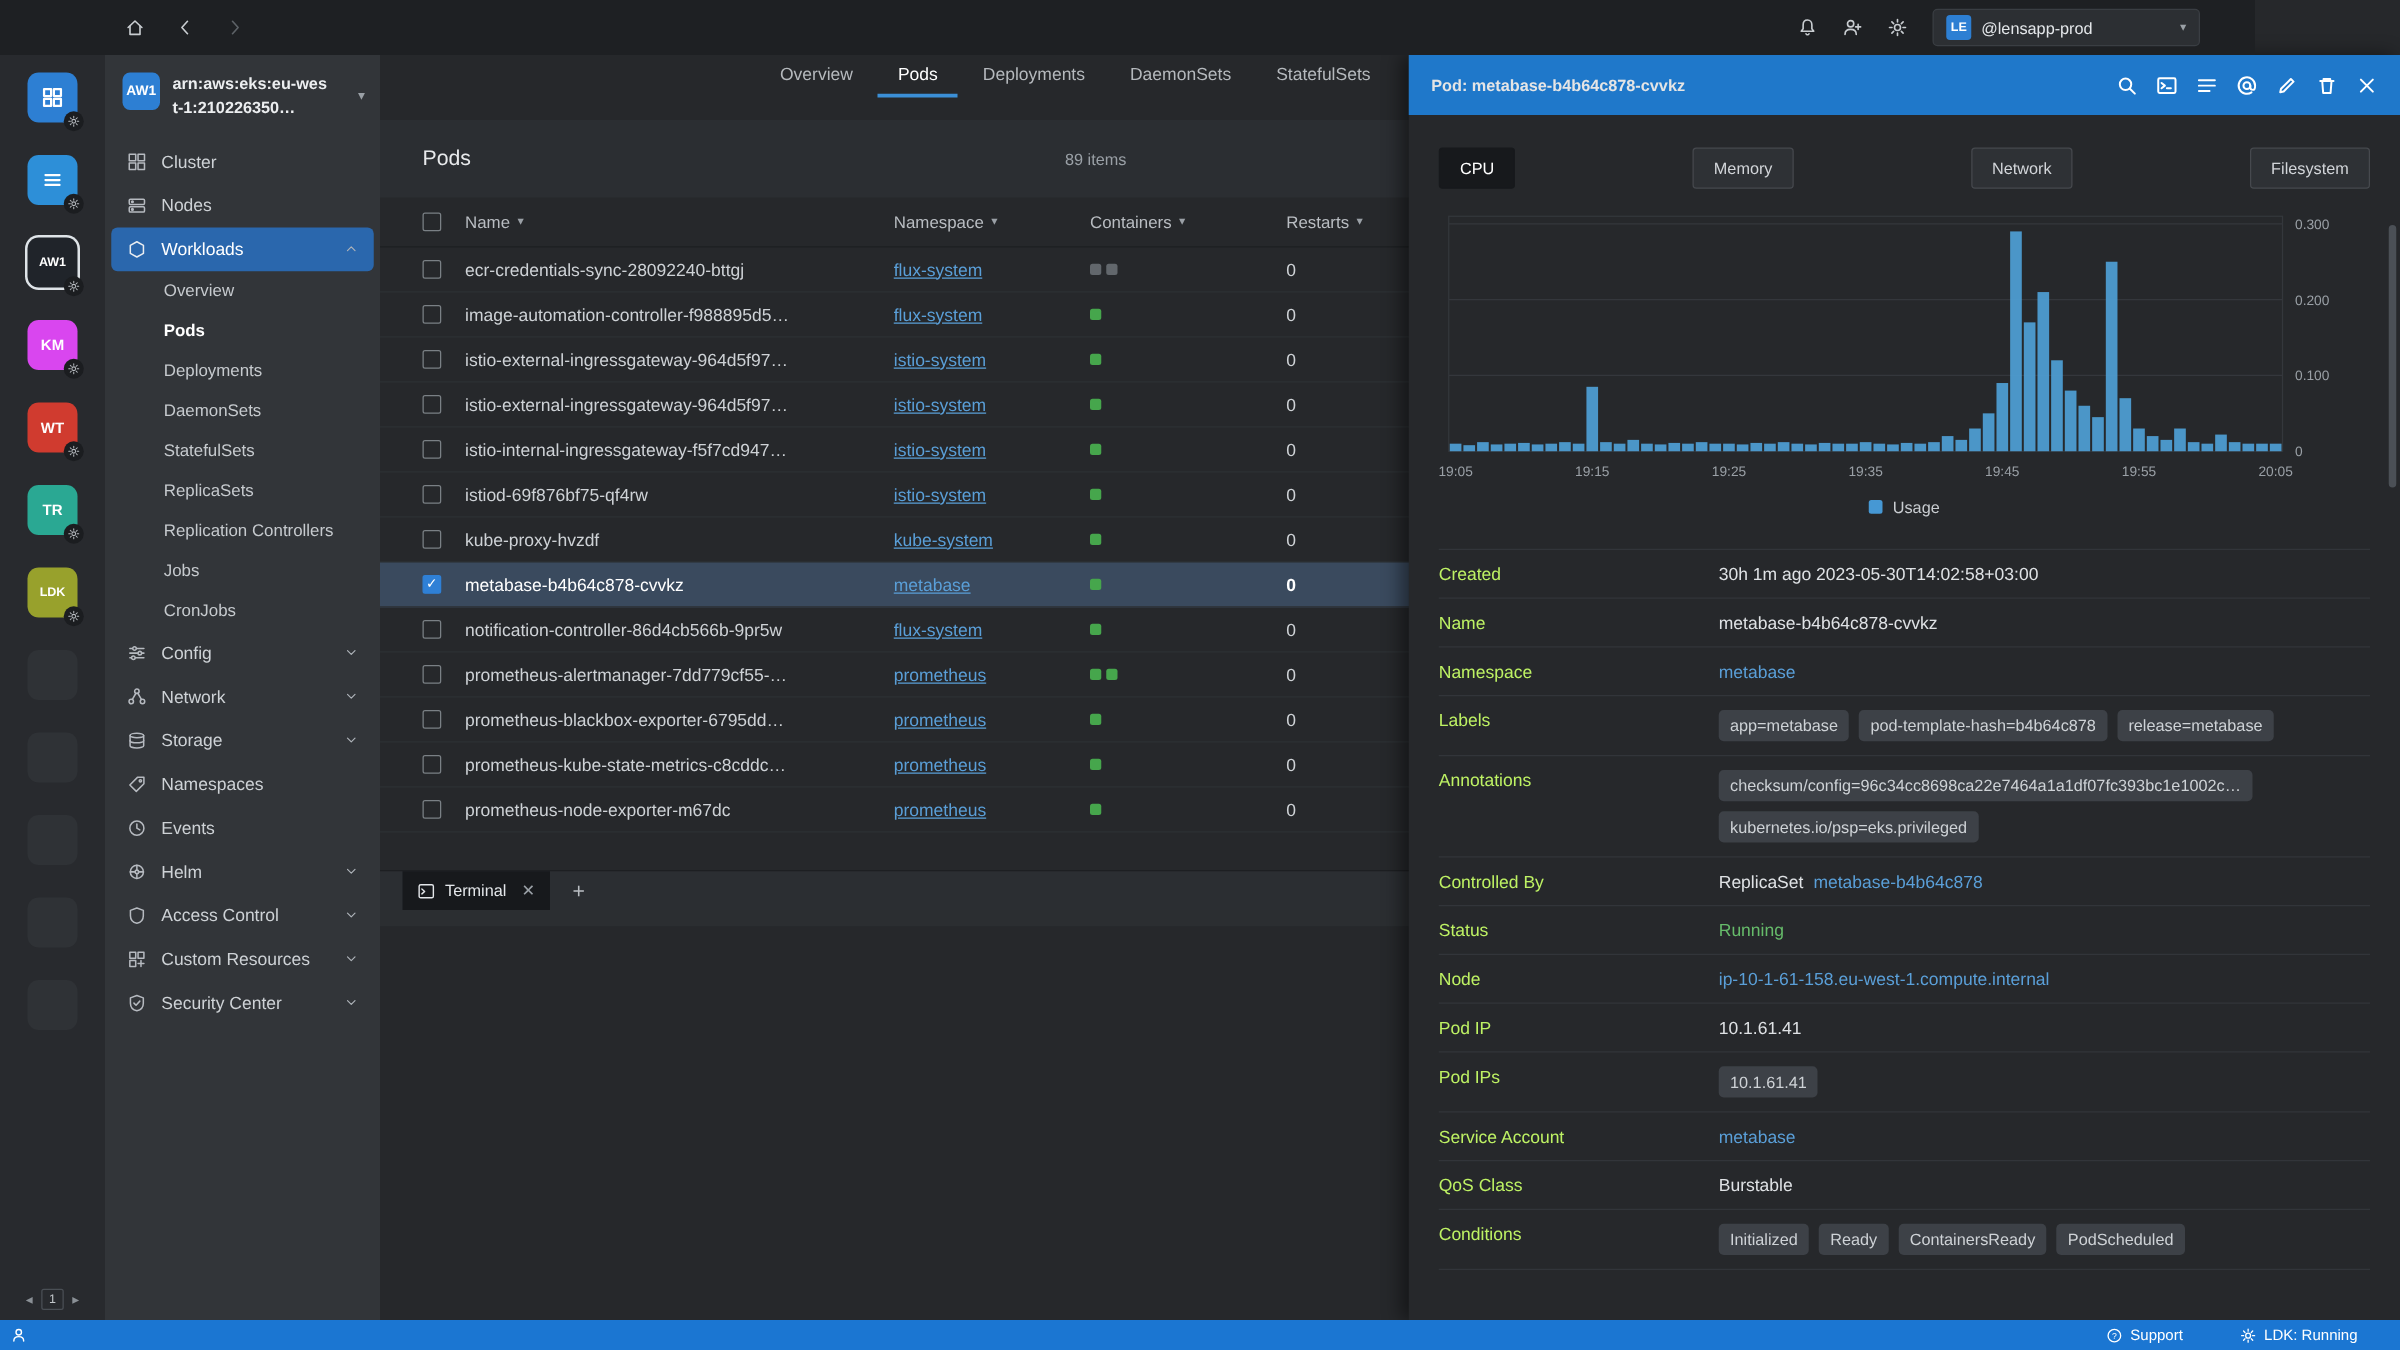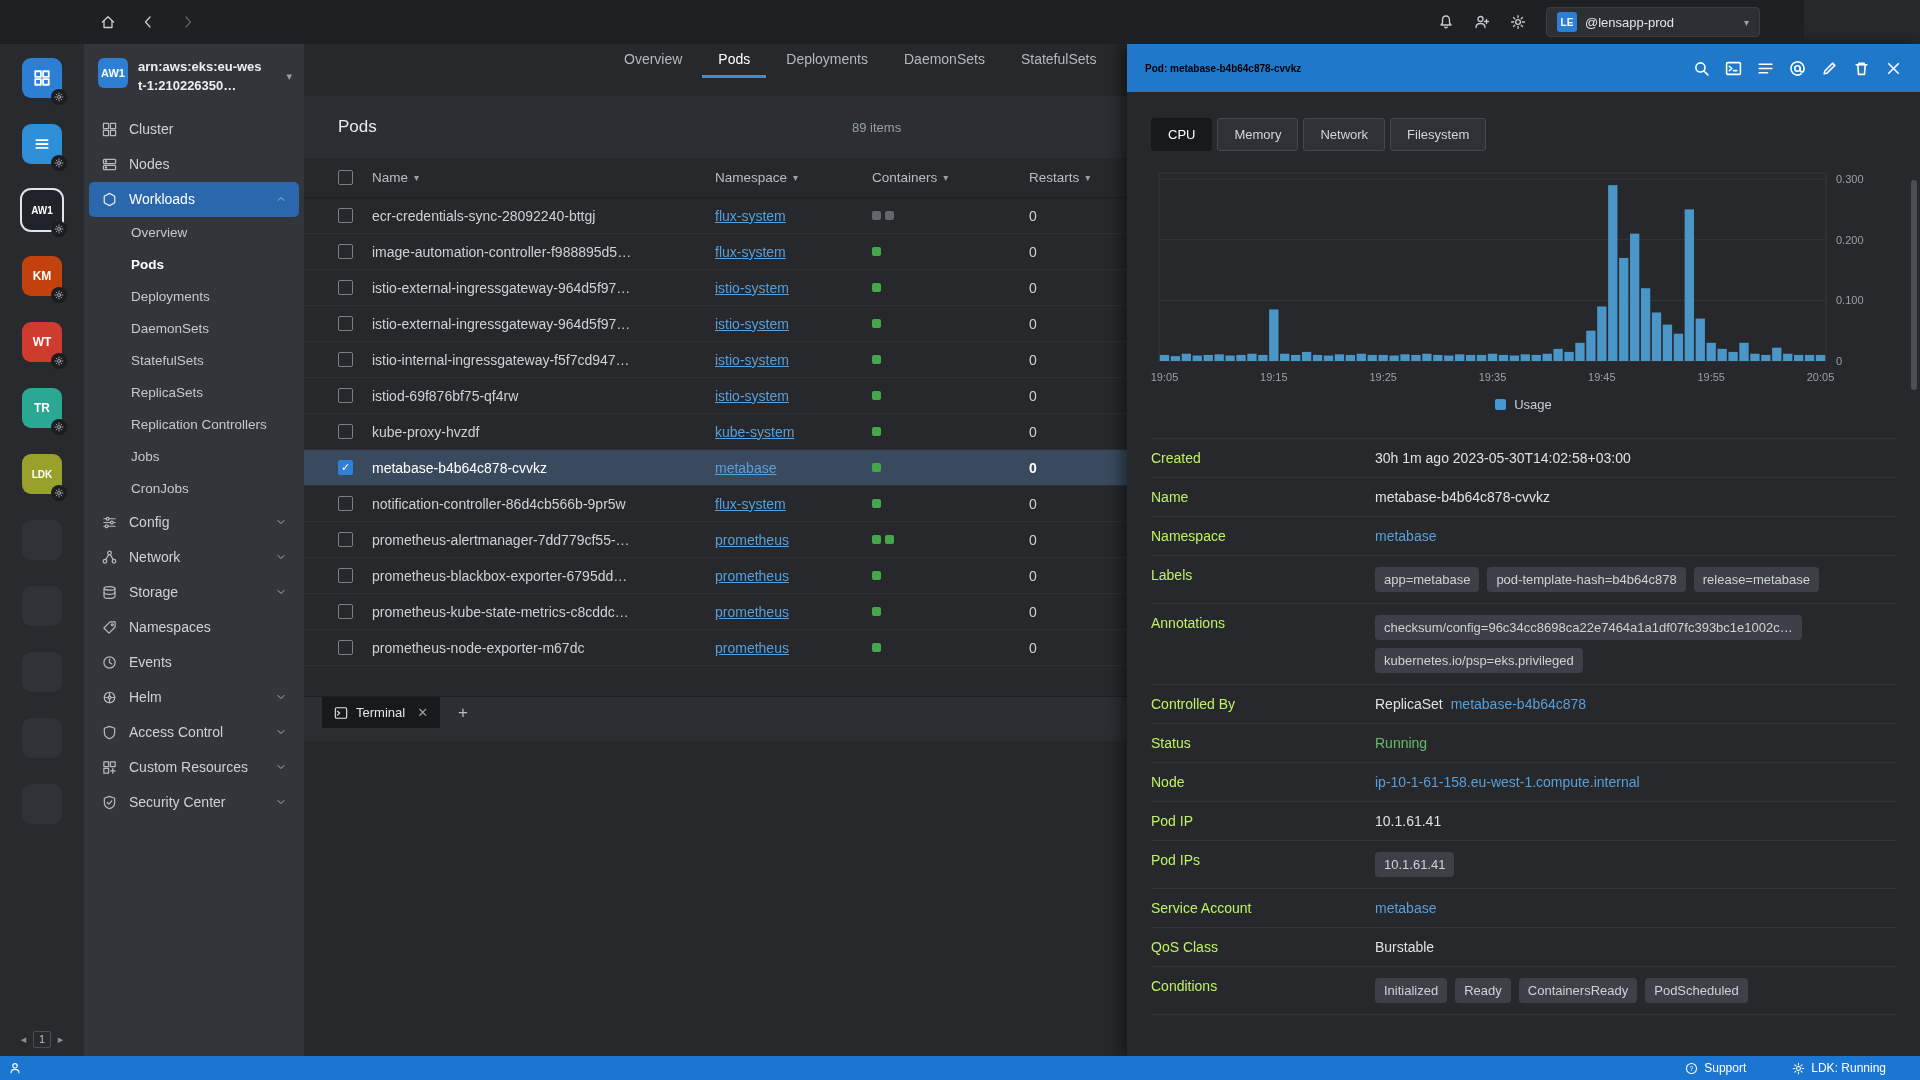--- a/index.html
+++ b/index.html
@@ -80,26 +80,26 @@
   .term-close{color:#9aa0a6;font-size:13px;cursor:pointer;margin-left:4px;}
   .term-add{color:#b9bdc2;font-size:17px;cursor:pointer;}
   .term-body{flex:1;background:#000;padding:10px 18px;font-family:"DejaVu Sans Mono","Liberation Mono",monospace;font-size:13px;line-height:1.55;color:#e3e5e8;overflow:hidden;cursor:text;}
   .term-body pre{font:inherit;display:inline;white-space:pre;}
   .term-cursor{display:inline-block;width:7px;height:14px;background:#cfd3d7;margin-left:3px;vertical-align:-2px;}
   .main-strip{height:13px;background:#2b2e31;flex:none;}
 
   
   .drawer{position:absolute;right:0;top:44px;bottom:24px;width:793px;background:#26282b;z-index:25;box-shadow:-6px 0 14px rgba(0,0,0,.45);display:flex;flex-direction:column;}
   .drawer-header{height:48px;background:#1f78ca;display:flex;align-items:center;padding:0 18px;flex:none;}
-  .drawer-title{font-size:10px;font-weight:bold;color:#000000;}
+  .drawer-title{font-size:13px;font-weight:bold;color:#e5e5e5;}
   .drawer-actions{margin-left:auto;display:flex;align-items:center;gap:15px;color:#fff;}
   .dh-ic{cursor:pointer;display:flex;}
   .dh-ic svg{width:17px;height:17px;stroke-width:1.5;}
   .drawer-body{flex:1;padding:0 24px;position:relative;overflow:hidden;}
-  .drawer-tabs{display:flex;justify-content:flex-start;gap:5px;margin-top:26px;}
+  .drawer-tabs{display:flex;justify-content:space-between;gap:5px;margin-top:26px;}
   .dtab{font-family:inherit;font-size:13px;padding:8px 16px;background:#2e3135;border:1px solid #46494e;color:#d2d5d9;cursor:pointer;border-radius:3px;}
   .dtab.active{background:#17191c;border-color:#17191c;color:#fff;}
   .chart-wrap{margin-top:18px;}
   .legend{display:flex;justify-content:center;align-items:center;gap:8px;margin-top:6px;font-size:13px;color:#c9cdd1;cursor:pointer;}
   .legend-sq{width:11px;height:11px;background:#4698d4;border-radius:2px;}
   .drawer-details{margin-top:26px;border-top:1px solid #32353a;}
   .drow{display:flex;padding:11px 0;border-bottom:1px solid #32353a;font-size:14px;align-items:flex-start;}
   .dlabel{width:224px;flex:none;color:#bef264;}
   .dvalue{color:#dfe2e5;display:flex;flex-wrap:wrap;gap:8px;align-items:center;}
   .dvalue.stack{flex-direction:column;align-items:flex-start;}
@@ -196,21 +196,21 @@
         </span>
       </div><div class="hb-cell selected">
         <div class="hb-tile small" style="background: rgb(32, 36, 42);">AW1</div>
         <span class="hb-gear">
           <svg class="sic" viewBox="0 0 16 16">
             <circle cx="8" cy="8" r="2.4"></circle>
             <path d="M8 1.6 V3.6 M8 12.4 V14.4 M1.6 8 H3.6 M12.4 8 H14.4 M3.5 3.5 L4.9 4.9 M11.1 11.1 L12.5 12.5 M12.5 3.5 L11.1 4.9 M4.9 11.1 L3.5 12.5"></path>
           </svg>
         </span>
       </div><div class="hb-cell">
-        <div class="hb-tile" style="background: #c2410c;">KM</div>
+        <div class="hb-tile" style="background: #d946ef;">KM</div>
         <span class="hb-gear">
           <svg class="sic" viewBox="0 0 16 16">
             <circle cx="8" cy="8" r="2.4"></circle>
             <path d="M8 1.6 V3.6 M8 12.4 V14.4 M1.6 8 H3.6 M12.4 8 H14.4 M3.5 3.5 L4.9 4.9 M11.1 11.1 L12.5 12.5 M12.5 3.5 L11.1 4.9 M4.9 11.1 L3.5 12.5"></path>
           </svg>
         </span>
       </div><div class="hb-cell">
         <div class="hb-tile" style="background: rgb(208, 59, 47);">WT</div>
         <span class="hb-gear">
           <svg class="sic" viewBox="0 0 16 16">

